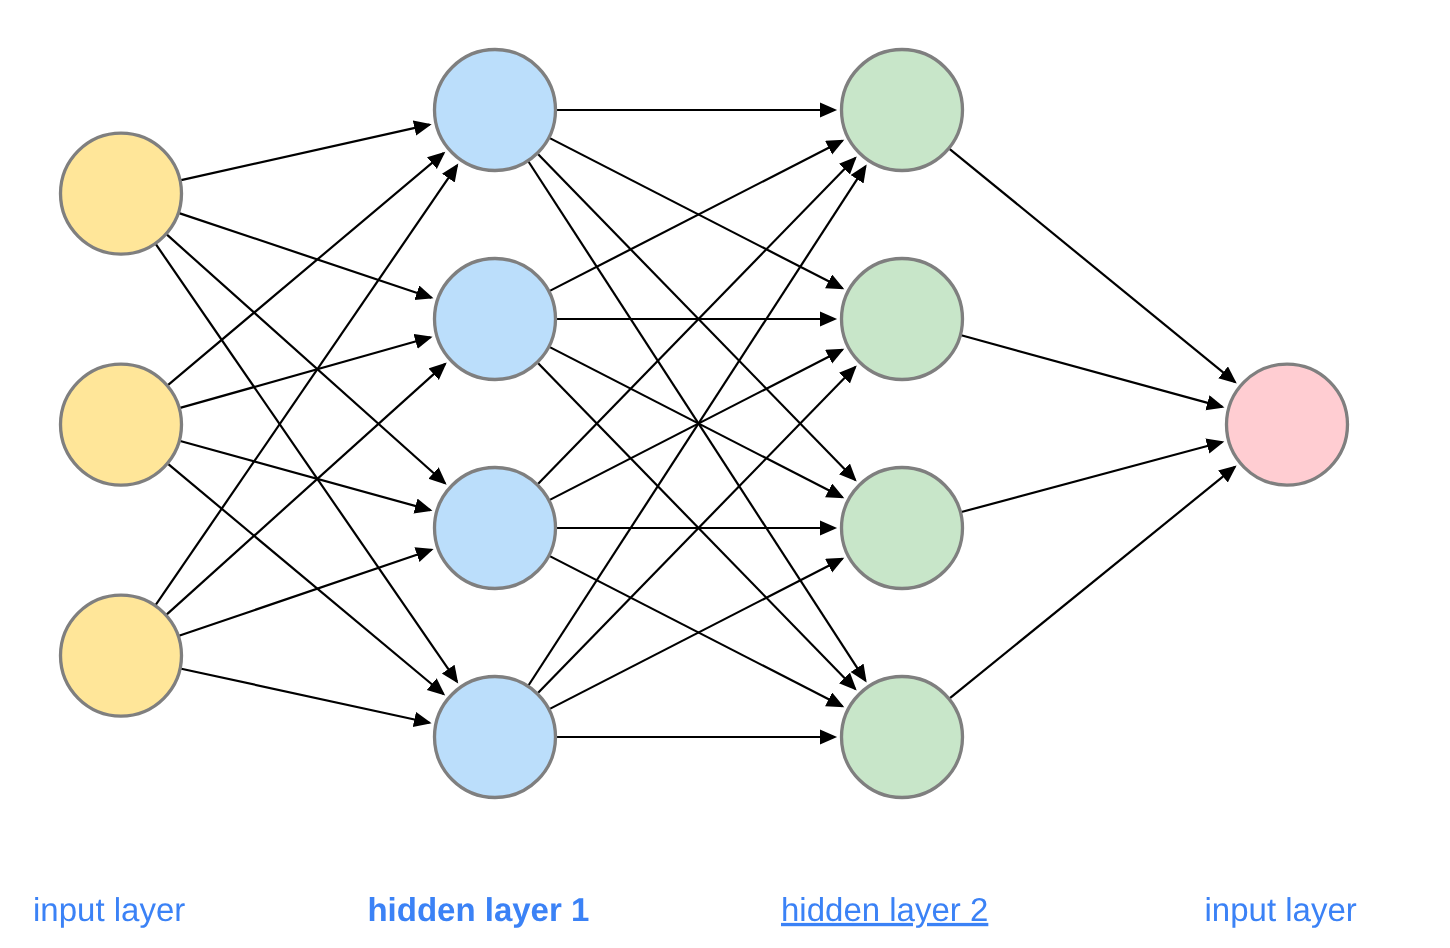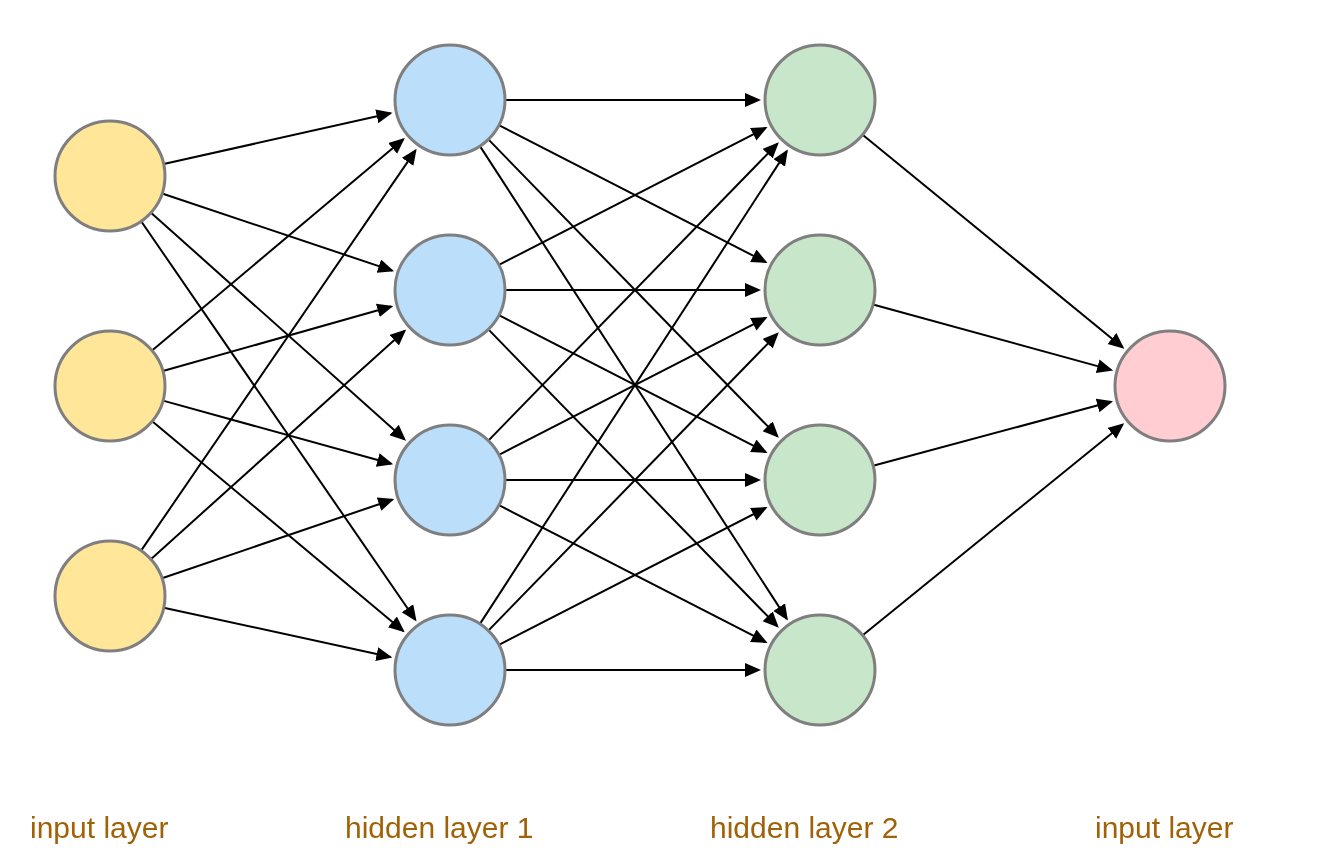--- a/index.html
+++ b/index.html
@@ -7,21 +7,21 @@
       width: 1318px;
       height: 862px;
       background: #ffffff;
       font-family: Arial, Helvetica, sans-serif;
       position: relative;
     }
     svg { display: block; }
     .layer-label {
       position: absolute;
       font-size: 30px;
-      color: #a16207;
+      color: #3b82f6;
       white-space: nowrap;
     }
   </style>
 </head>
 <body>
 
 <svg id="nn-svg" width="1318" height="862">
     <defs>
       <marker id="arrowhead" markerWidth="10" markerHeight="10" refX="7" refY="3.5" orient="auto" markerUnits="strokeWidth">
         <path d="M0,0 L8,3.5 L0,7 Z" fill="#000000"></path>
@@ -72,16 +72,16 @@
       <circle cx="820" cy="100" r="55" fill="#c8e6c9" stroke="#7f7f7f" stroke-width="3"></circle>
       <circle cx="820" cy="290" r="55" fill="#c8e6c9" stroke="#7f7f7f" stroke-width="3"></circle>
       <circle cx="820" cy="480" r="55" fill="#c8e6c9" stroke="#7f7f7f" stroke-width="3"></circle>
       <circle cx="820" cy="670" r="55" fill="#c8e6c9" stroke="#7f7f7f" stroke-width="3"></circle>
       <circle cx="1170" cy="386" r="55" fill="#ffcdd2" stroke="#7f7f7f" stroke-width="3"></circle>
     </g>
   </svg>
 
 <div id="labels-container">
     <div class="layer-label" style="left: 30px; top: 811px;">input layer</div>
-    <div class="layer-label" style="left: 345px; top: 811px;">hidden layer 1</div>
-    <div class="layer-label" style="left: 710px; top: 811px;">hidden layer 2</div>
+    <div class="layer-label" style="left: 334px; top: 811px; font-weight: bold;">hidden layer 1</div>
+    <div class="layer-label" style="left: 710px; top: 811px; text-decoration: underline;">hidden layer 2</div>
     <div class="layer-label" style="left: 1095px; top: 811px;">input layer</div>
   </div>
 
 </body></html>

